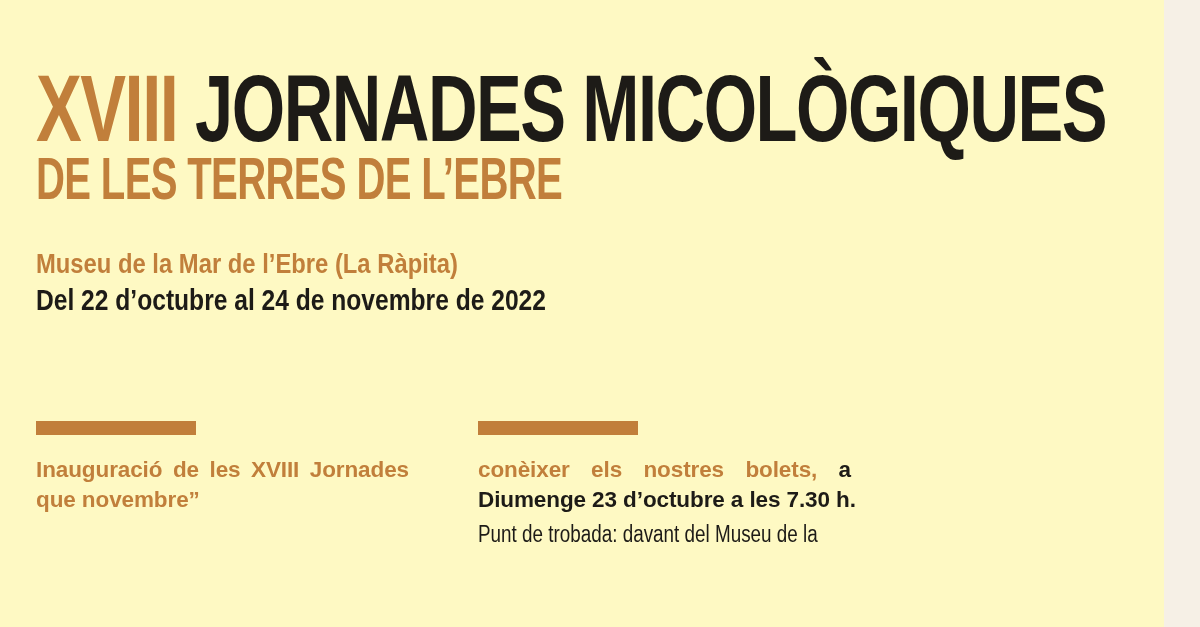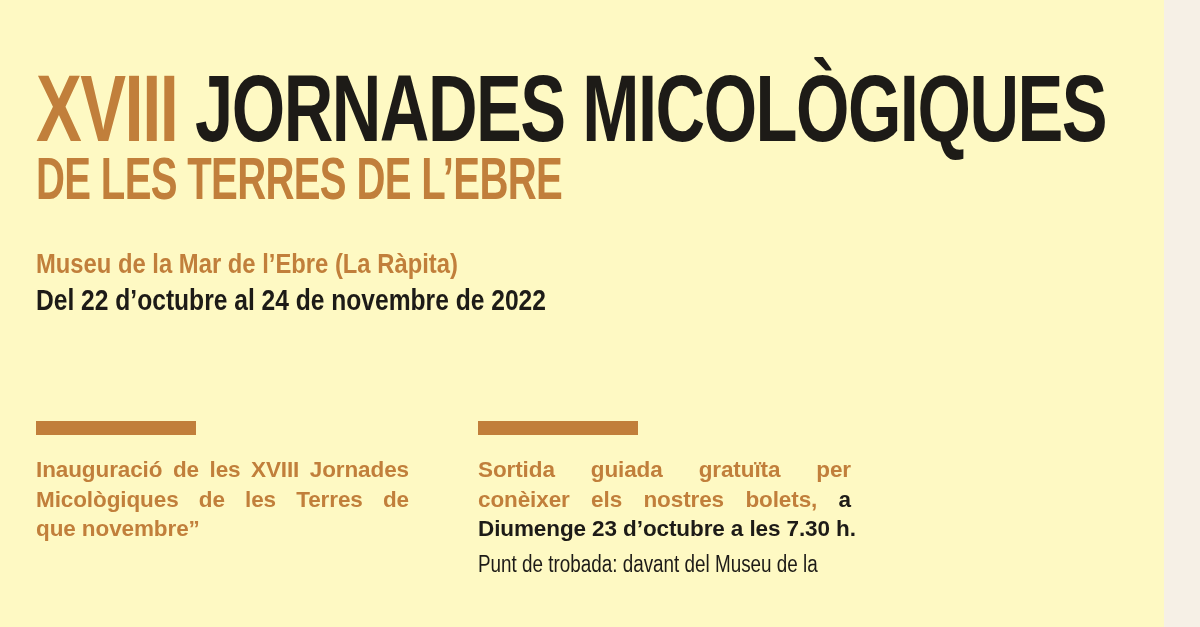--- a/index.html
+++ b/index.html
@@ -96,28 +96,26 @@
   <h2 class="title-line2 accent">DE LES TERRES DE L’EBRE</h2>
 
   <p class="venue accent">Museu de la Mar de l’Ebre (La Ràpita)</p>
 
   <p class="dates">Del 22 d’octubre al 24 de novembre de 2022</p>
 
   <section class="col col-left">
     <div class="rule-bar"></div>
     <p class="body-text accent">
       <span class="jline">Inauguració de les XVIII Jornades</span>
-      <span class="jline">Micològiques de les Terres de</span>
       <span class="jline last">que novembre”</span>
     </p>
   </section>
 
   <section class="col col-right">
     <div class="rule-bar"></div>
     <p class="body-text">
-      <span class="jline accent">Sortida guiada gratuïta per</span>
       <span class="jline"><span class="accent">conèixer els nostres bolets,</span> <span class="dark">a</span></span>
       <span class="jline last dark">Diumenge 23 d’octubre a les 7.30 h.</span>
     </p>
     <p class="meeting">Punt de trobada: davant del Museu de la</p>
   </section>
 
 </div>
 
 </body></html>

